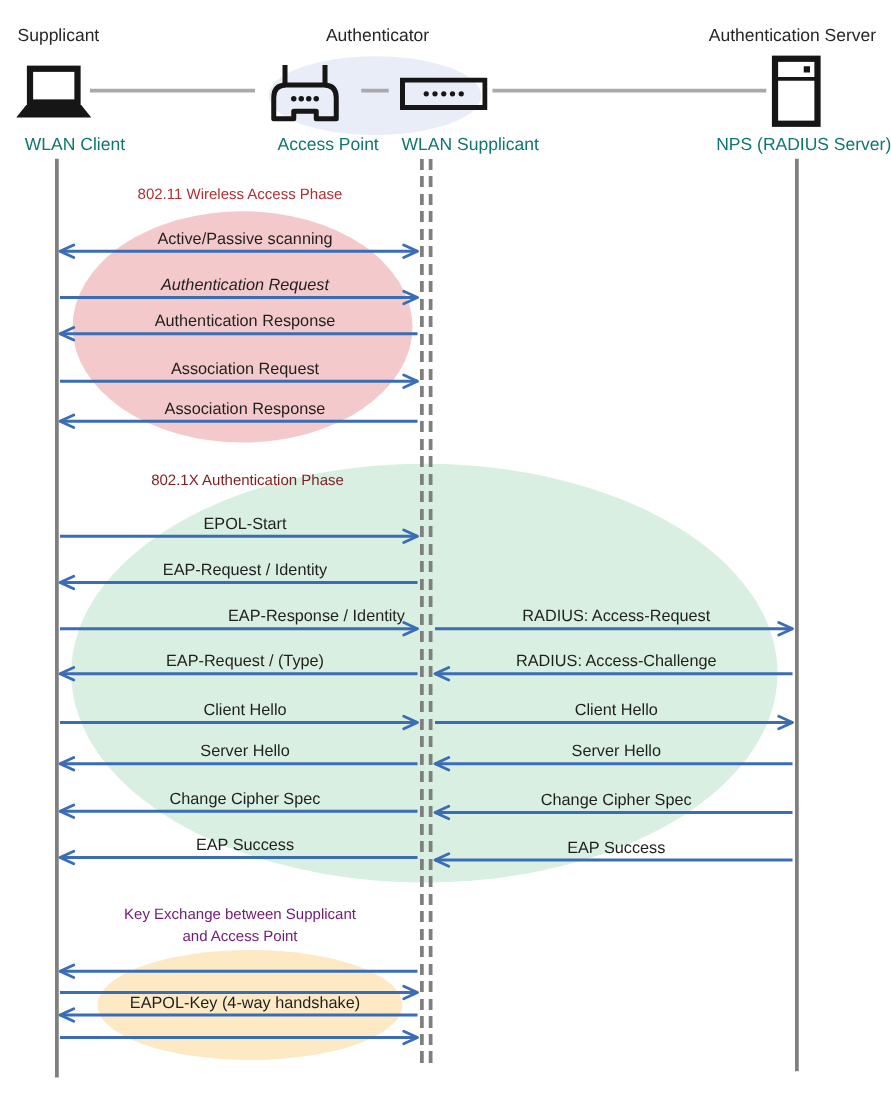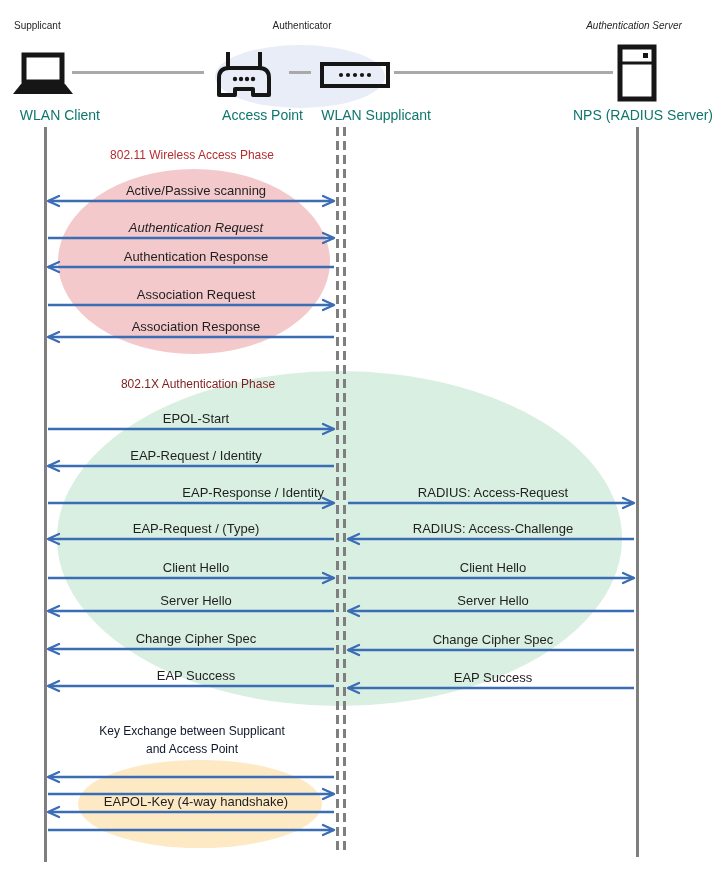--- a/index.html
+++ b/index.html
@@ -1,24 +1,24 @@
 <!DOCTYPE html>
 <html><head>
 <meta charset="utf-8">
 <style>
   html,body{margin:0;padding:0;background:#fff;}
   .canvas{
     position:relative;width:713px;height:875px;background:#fff;overflow:hidden;
     font-family:"Liberation Sans",sans-serif;color:#222;
   }
   
-  .role-label{position:absolute;top:20px;font-size:10px;color:#262626;white-space:nowrap;}
+  .role-label{position:absolute;top:20px;font-size:14px;color:#262626;white-space:nowrap;}
   .role-supplicant{left:14px;}
   .role-authenticator{left:222px;width:160px;text-align:center;}
-  .role-authserver{left:554px;width:160px;text-align:center;font-style:italic;}
+  .role-authserver{left:554px;width:160px;text-align:center;}
   .device-label{position:absolute;top:107px;font-size:14px;color:#0f766e;text-align:right;white-space:nowrap;}
   .dev-client{left:0px;width:100px;}
   .dev-ap{left:183px;width:120px;}
   .dev-ctrl{left:291px;width:140px;}
   .dev-nps{left:553px;width:160px;}
   .hdr-ellipse{position:absolute;left:215px;top:45px;width:170px;height:63px;border-radius:50%;background:#e9edf8;}
   .connector{position:absolute;top:71px;height:3px;background:#a9a9a9;}
   .conn1{left:72px;width:132px;}
   .conn2{left:289px;width:22px;}
   .conn3{left:394px;width:219px;}
@@ -103,21 +103,21 @@
   <div class="device-label dev-ctrl">WLAN Supplicant</div>
   <div class="device-label dev-nps">NPS (RADIUS Server)</div>
 
   <div class="lifeline ll-client"></div>
   <div class="ll-dash ll-d1"></div>
   <div class="ll-dash ll-d2"></div>
   <div class="lifeline ll-server"></div>
 
   <div class="phase-title pt1" style="color: rgb(181, 46, 49);">802.11 Wireless Access Phase</div>
   <div class="phase-title pt2" style="color: #7f1d1d;">802.1X Authentication Phase</div>
-  <div class="phase-title pt3" style="color: #0f172a;">Key Exchange between Supplicant and Access Point</div>
+  <div class="phase-title pt3" style="color: #701a75;">Key Exchange between Supplicant and Access Point</div>
 
   <div id="message-layer">
       <svg width="292" height="16" class="msg-arrow" style="left: 45px; top: 193px;">
         <line x1="3" y1="8" x2="289" y2="8" stroke="#3b6db5" stroke-width="2.3"></line>
         <path d="M 278 3 L 289 8 L 278 13" fill="none" stroke="#3b6db5" stroke-width="2.3" stroke-linecap="round" stroke-linejoin="round"></path>
         <path d="M 14 3 L 3 8 L 14 13" fill="none" stroke="#3b6db5" stroke-width="2.3" stroke-linecap="round" stroke-linejoin="round"></path>
       </svg>
       <div class="msg-label" style="left: 50px; width: 292px; top: 183px;">Active/Passive scanning</div>
       <svg width="292" height="16" class="msg-arrow" style="left: 45px; top: 230px;">
         <line x1="3" y1="8" x2="289" y2="8" stroke="#3b6db5" stroke-width="2.3"></line>

